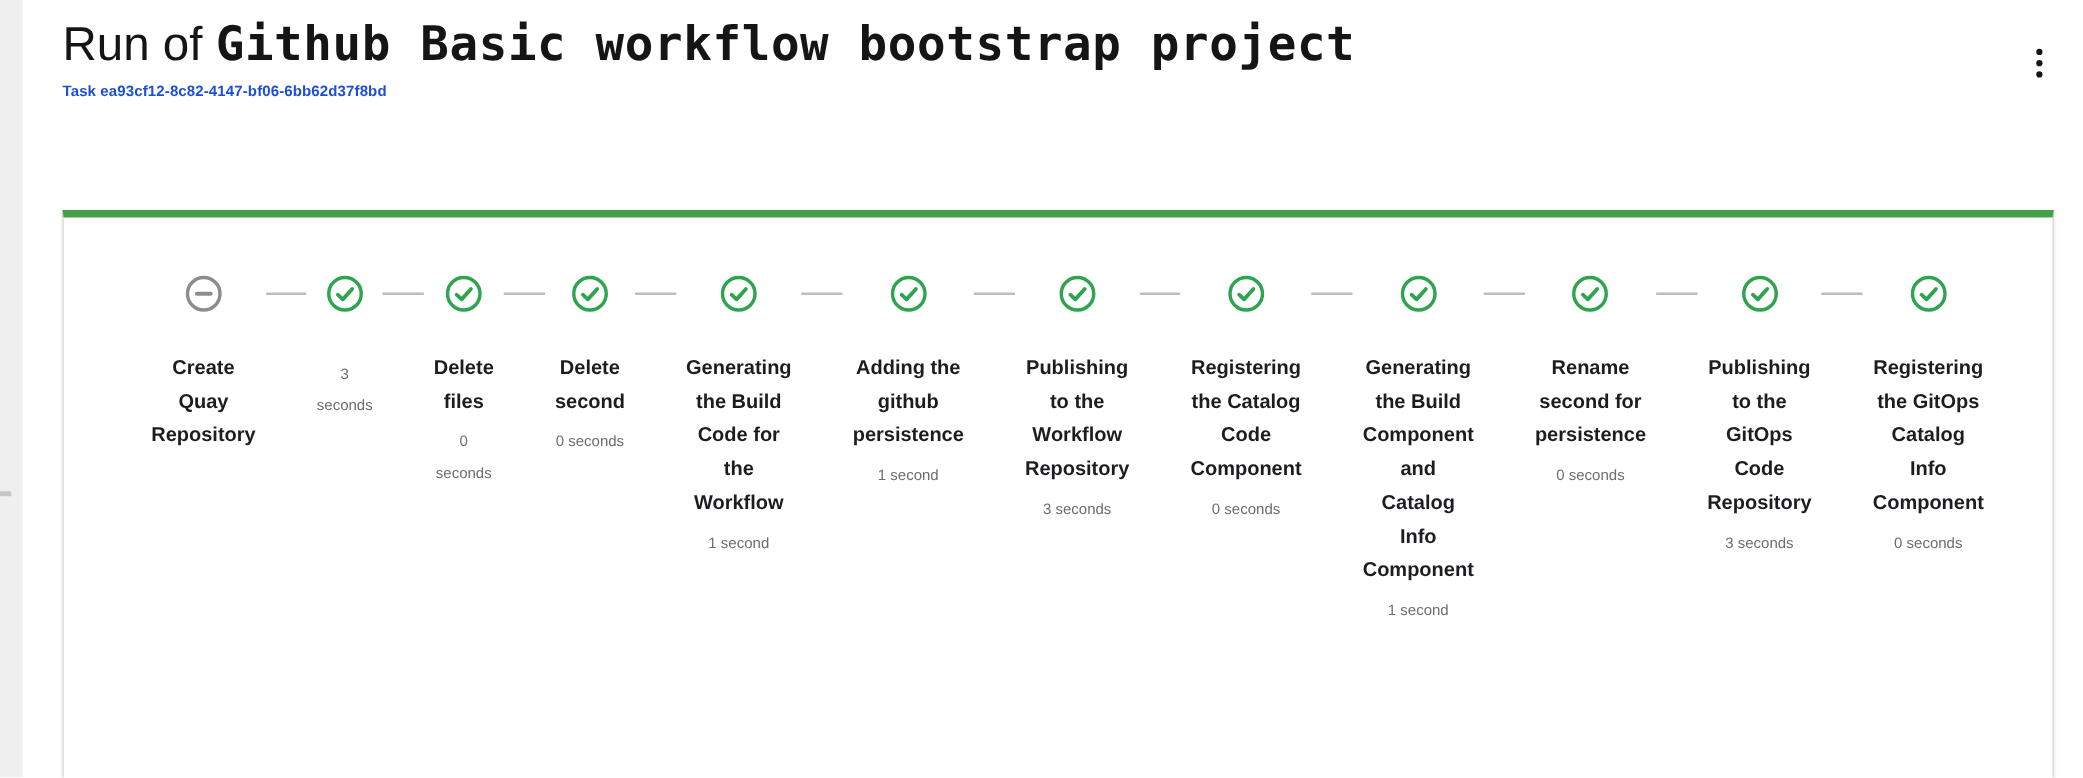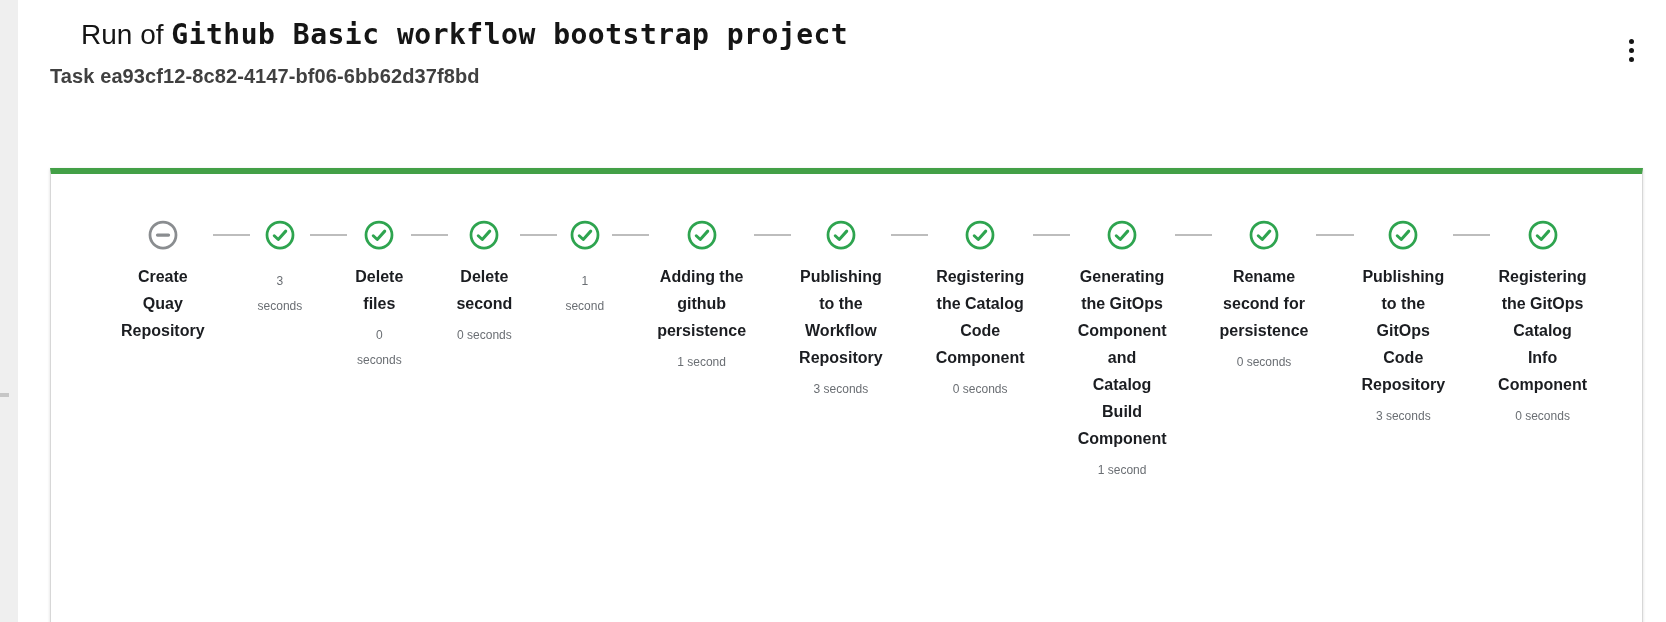--- a/index.html
+++ b/index.html
@@ -16,43 +16,43 @@
   *{box-sizing:border-box;margin:0;padding:0;}
   html,body{width:1666px;height:622px;overflow:hidden;background:#fff;
     font-family:"Liberation Sans",sans-serif;color:#151515;position:relative;}
 
   
   .left-gutter{position:absolute;left:0;top:0;width:18px;height:622px;background:var(--gutter-gray);}
   .left-tick{position:absolute;left:0;top:393px;width:9px;height:4px;background:#C6C6C6;}
 
   
   .header{position:absolute;left:50px;top:16px;right:23px;}
-  .page-title{font-size:28px;line-height:38px;white-space:nowrap;margin-left:31px;}
+  .page-title{font-size:38px;line-height:38px;white-space:nowrap;}
   .title-prefix{font-family:"Liberation Sans",sans-serif;font-weight:400;letter-spacing:0;}
   .title-name{font-family:"DejaVu Sans Mono",monospace;font-weight:700;letter-spacing:0.5px;}
-  .task-id{margin-top:11px;font-size:20px;font-weight:700;color:#404040;letter-spacing:0.1px;}
+  .task-id{margin-top:11px;font-size:12px;font-weight:700;color:#1d4ed8;letter-spacing:0.1px;}
 
   .kebab-btn{position:absolute;right:20px;top:30px;width:30px;height:40px;border:none;background:transparent;
     display:flex;flex-direction:column;align-items:center;justify-content:center;gap:4px;cursor:pointer;}
   .kebab-btn span{width:5px;height:5px;border-radius:50%;background:#151515;display:block;}
 
   
   .card{position:absolute;left:50px;top:168px;width:1593px;height:480px;background:#fff;
     border:1px solid var(--card-border);border-top:6px solid var(--bar-green);
     box-shadow:0 1px 3px rgba(0,0,0,0.14);}
 
   
   .stepper{display:flex;align-items:flex-start;padding:46px 55px 0 70px;}
   .step{display:flex;flex-direction:column;align-items:center;flex:0 0 auto;}
   .step-icon{width:30px;height:30px;flex:0 0 auto;}
   .icon-check{color:var(--success-green);}
   .icon-minus{color:var(--skip-gray);}
   .connector{flex:1 1 0;min-width:22px;height:0;border-top:2px solid var(--connector-gray);
     margin:14px 8px 0 8px;}
-  .step-label-box{width:-moz-min-content;width:min-content;margin-top:13px;text-align:center;}
+  .step-label-box{width:-moz-min-content;width:min-content;margin-top:31px;text-align:center;}
   .step-label{font-size:16px;font-weight:700;line-height:27px;color:var(--label-dark);}
   .step-duration{margin-top:6px;font-size:12px;font-weight:400;line-height:25px;color:var(--duration-gray);}
 </style>
 </head>
 <body>
 
 <div class="left-gutter"></div>
 <div class="left-tick"></div>
 
 <div class="header">
@@ -116,20 +116,21 @@
     </div>
   </div>
 <div class="connector"></div>
   <div class="step">
     <svg class="step-icon icon-check" viewBox="0 0 24 24" width="30" height="30">
       <circle cx="12" cy="12" r="10.4" fill="none" stroke="currentColor" stroke-width="2.2"></circle>
       <path d="M7.4 12.6 L10.6 15.6 L16.6 8.9" fill="none" stroke="currentColor" stroke-width="2.4" stroke-linecap="round" stroke-linejoin="round"></path>
     </svg>
 
     <div class="step-label-box">
+      <div class="step-label">Generating the Build Code for the Workflow</div>
       <div class="step-duration">1 second</div>
     </div>
   </div>
 <div class="connector"></div>
   <div class="step">
     <svg class="step-icon icon-check" viewBox="0 0 24 24" width="30" height="30">
       <circle cx="12" cy="12" r="10.4" fill="none" stroke="currentColor" stroke-width="2.2"></circle>
       <path d="M7.4 12.6 L10.6 15.6 L16.6 8.9" fill="none" stroke="currentColor" stroke-width="2.4" stroke-linecap="round" stroke-linejoin="round"></path>
     </svg>
 
@@ -163,21 +164,21 @@
     </div>
   </div>
 <div class="connector"></div>
   <div class="step">
     <svg class="step-icon icon-check" viewBox="0 0 24 24" width="30" height="30">
       <circle cx="12" cy="12" r="10.4" fill="none" stroke="currentColor" stroke-width="2.2"></circle>
       <path d="M7.4 12.6 L10.6 15.6 L16.6 8.9" fill="none" stroke="currentColor" stroke-width="2.4" stroke-linecap="round" stroke-linejoin="round"></path>
     </svg>
 
     <div class="step-label-box">
-      <div class="step-label">Generating the GitOps Component and Catalog Build Component</div>
+      <div class="step-label">Generating the Build Component and Catalog Info Component</div>
       <div class="step-duration">1 second</div>
     </div>
   </div>
 <div class="connector"></div>
   <div class="step">
     <svg class="step-icon icon-check" viewBox="0 0 24 24" width="30" height="30">
       <circle cx="12" cy="12" r="10.4" fill="none" stroke="currentColor" stroke-width="2.2"></circle>
       <path d="M7.4 12.6 L10.6 15.6 L16.6 8.9" fill="none" stroke="currentColor" stroke-width="2.4" stroke-linecap="round" stroke-linejoin="round"></path>
     </svg>
 

